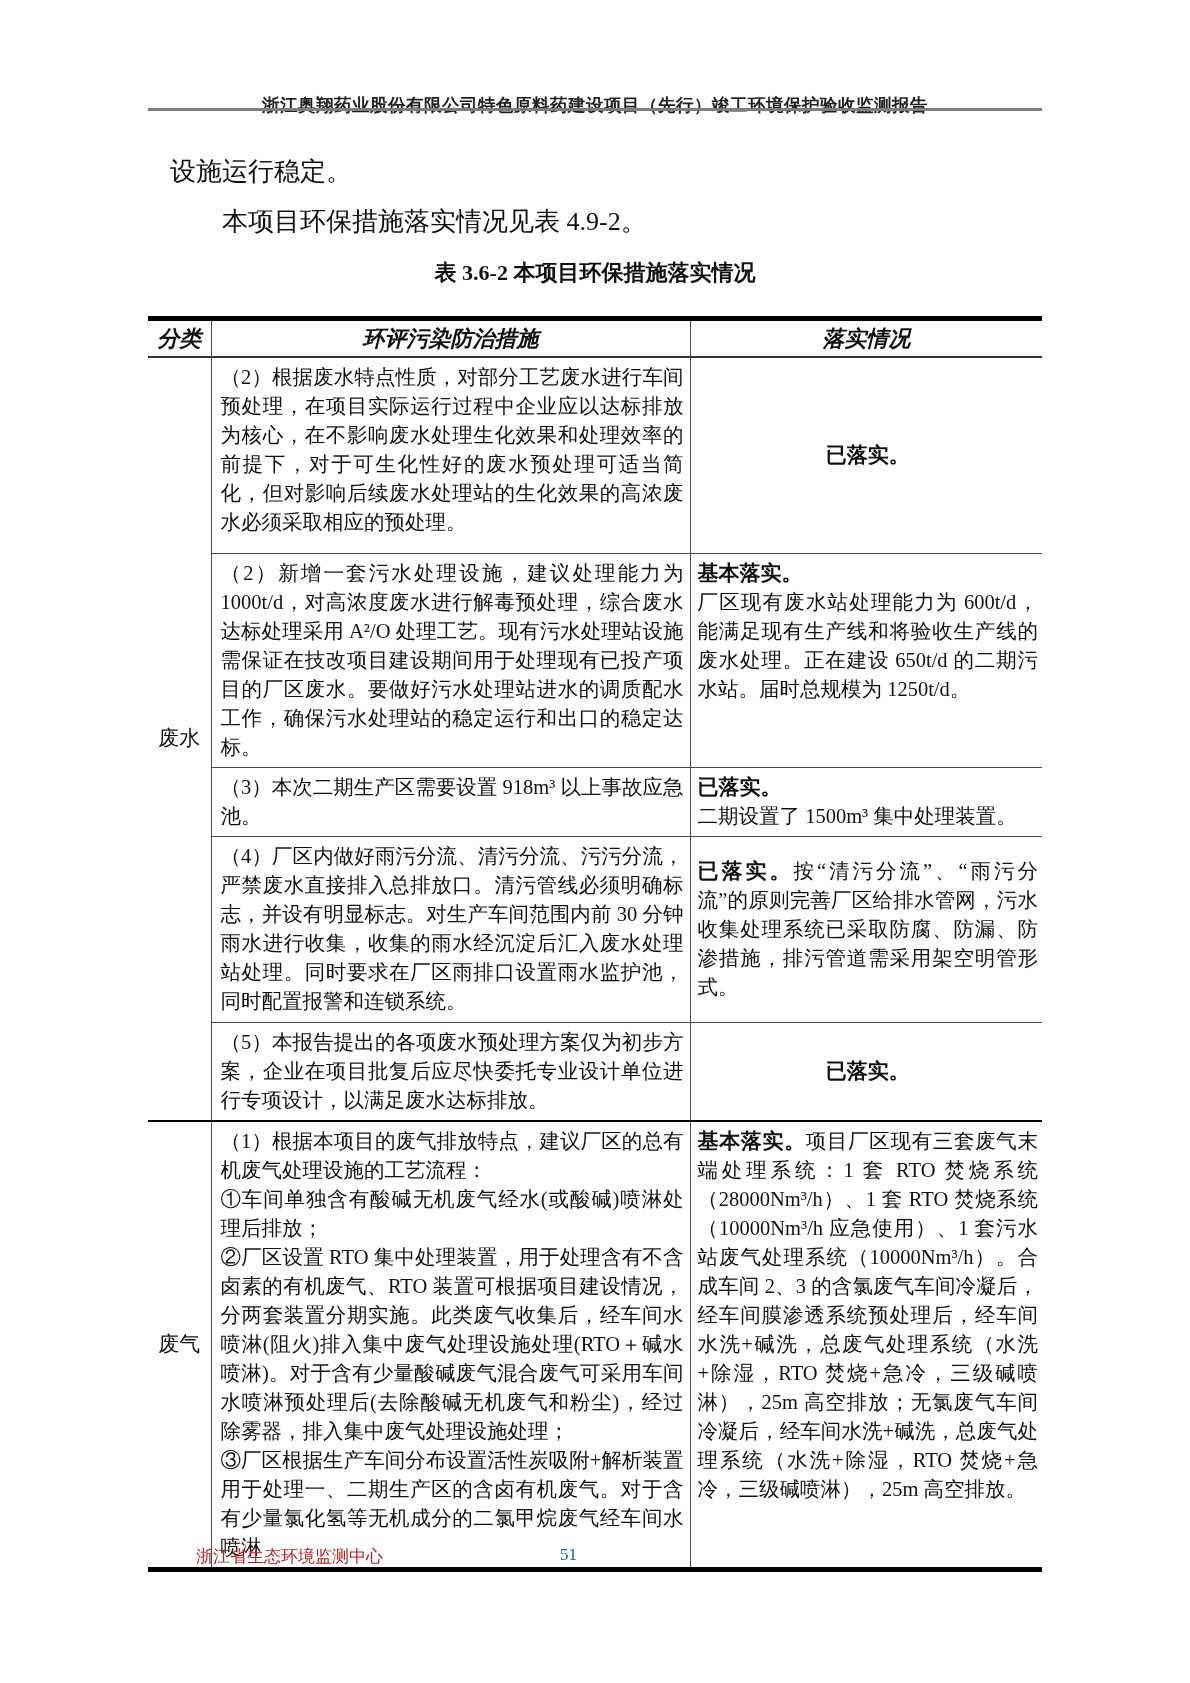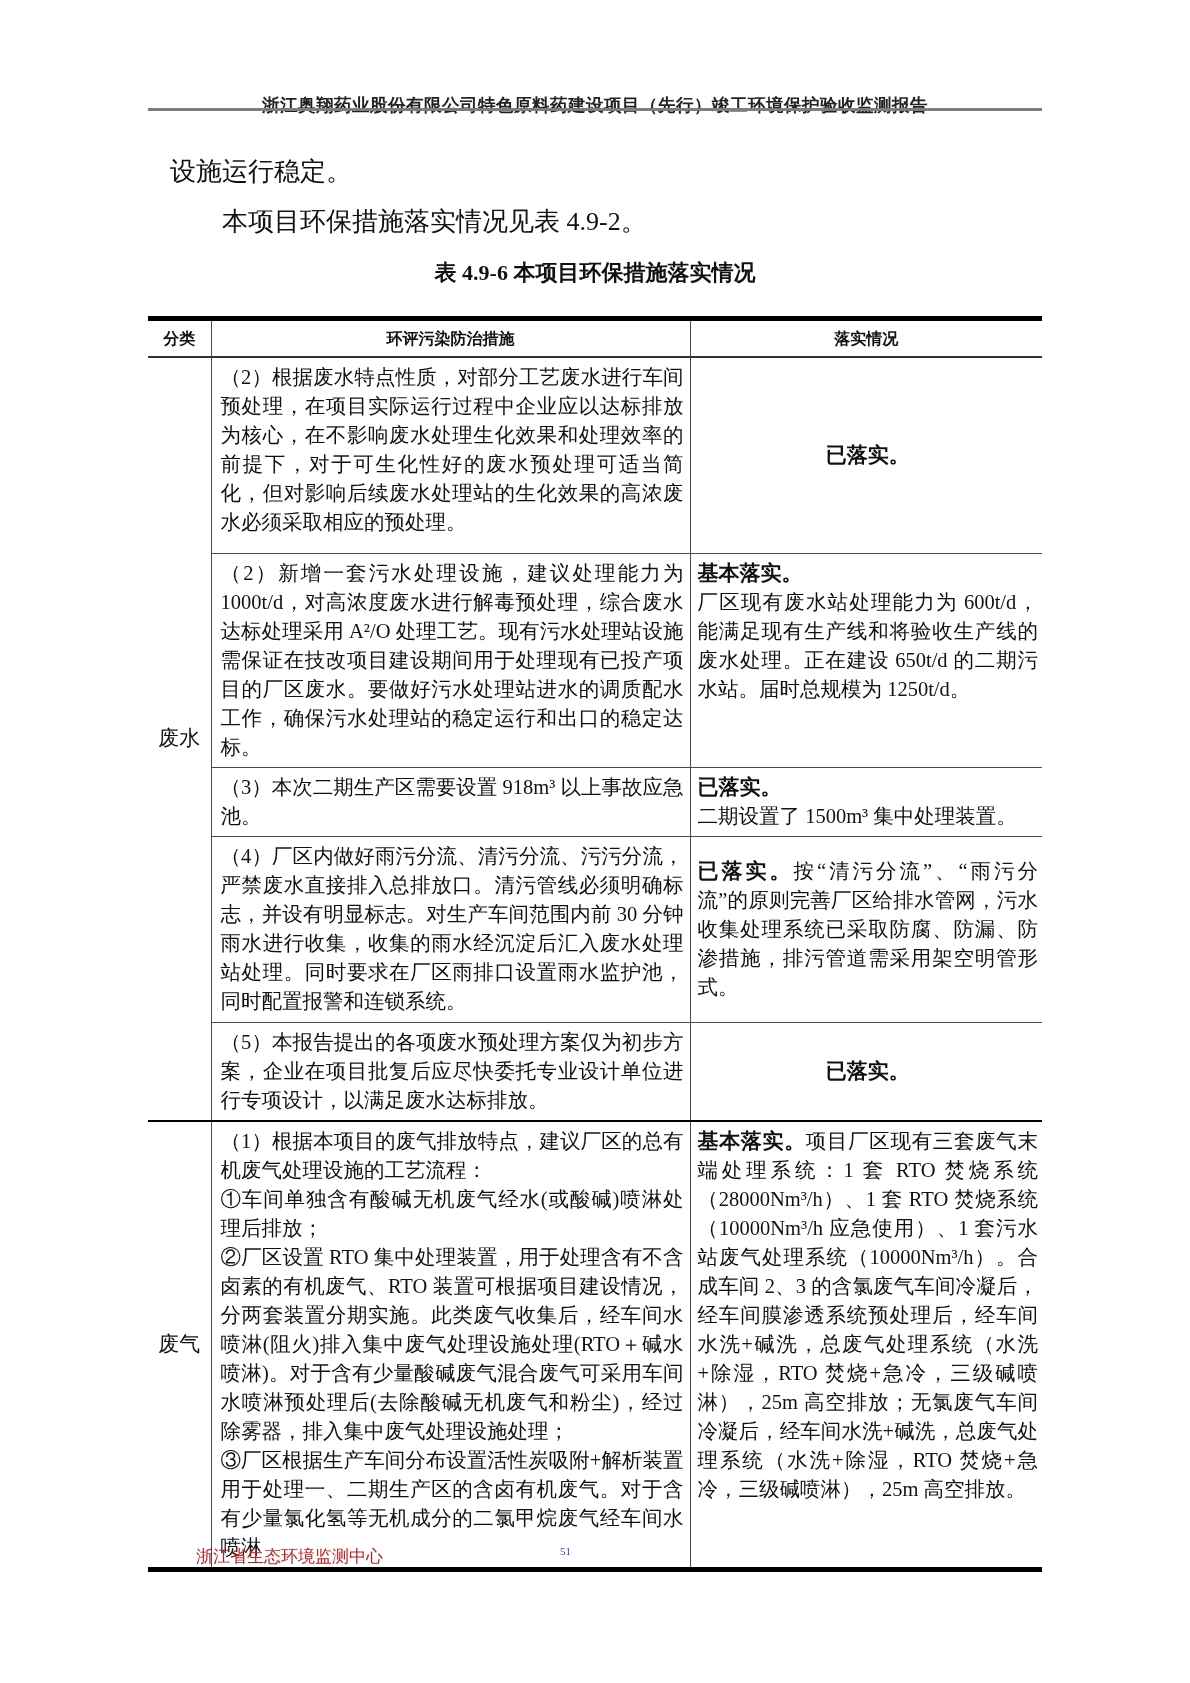--- a/index.html
+++ b/index.html
@@ -28,22 +28,22 @@
   .report-table{
     left:148px;top:316px;width:894px;
     border-collapse:collapse;table-layout:fixed;
     font-size:20.5px;line-height:29px;
     border-top:5px solid #000;border-bottom:5px solid #000;
   }
   .report-table col.c1{width:63px;}
   .report-table col.c2{width:479px;}
   .report-table col.c3{width:352px;}
   .report-table th{
-    font-size:16px;font-weight:bold;text-align:center;
-    padding:3px 2px;border-bottom:2px solid #333;
+    font-size:22px;font-weight:bold;text-align:center;
+    padding:3px 2px;border-bottom:2px solid #333;font-style:italic;
   }
   .report-table td{
     vertical-align:middle;padding:3px 6px;
     border:1px solid #4a4a4a;
   }
   .report-table td:first-child,
   .report-table td:last-child{border-right:none;}
   .report-table .cat-cell{
     text-align:center;border-left:none;font-size:21px;padding:14px 2px;
   }
@@ -57,32 +57,32 @@
   .report-table .status.center{
     text-align:center;vertical-align:middle;font-weight:bold;font-size:21px;
   }
   .report-table .gas-row td{border-top:2px solid #000;}
   .lead{font-weight:bold;font-size:21px;}
   .lead-line{font-weight:bold;font-size:21px;display:block;}
   th.no-side-l{border-left:none;}
   th.mid{border-left:1px solid #4a4a4a;border-right:1px solid #4a4a4a;}
   
   .footer-left{left:196px;top:1545px;font-size:17px;color:#b91c1c;}
-  .footer-page{left:560px;top:1545px;font-size:11px;color:#6d28d9;}
+  .footer-page{left:560px;top:1545px;font-size:17px;color:#0369a1;}
 </style>
 </head>
 <body>
 
 <div class="abs doc-header">浙江奥翔药业股份有限公司特色原料药建设项目（先行）竣工环境保护验收监测报告</div>
 <div class="abs header-rule"></div>
 
 <div class="abs para1">设施运行稳定。</div>
 <div class="abs para2">本项目环保措施落实情况见表 4.9-2。</div>
 
-<div class="abs table-title">表 4.9-6  本项目环保措施落实情况</div>
+<div class="abs table-title">表 3.6-2  本项目环保措施落实情况</div>
 
 <table class="abs report-table">
   <colgroup>
       <col class="c1">
       <col class="c2">
       <col class="c3">
     </colgroup>
   <thead>
     <tr>
       <th class="no-side-l">分类</th>

